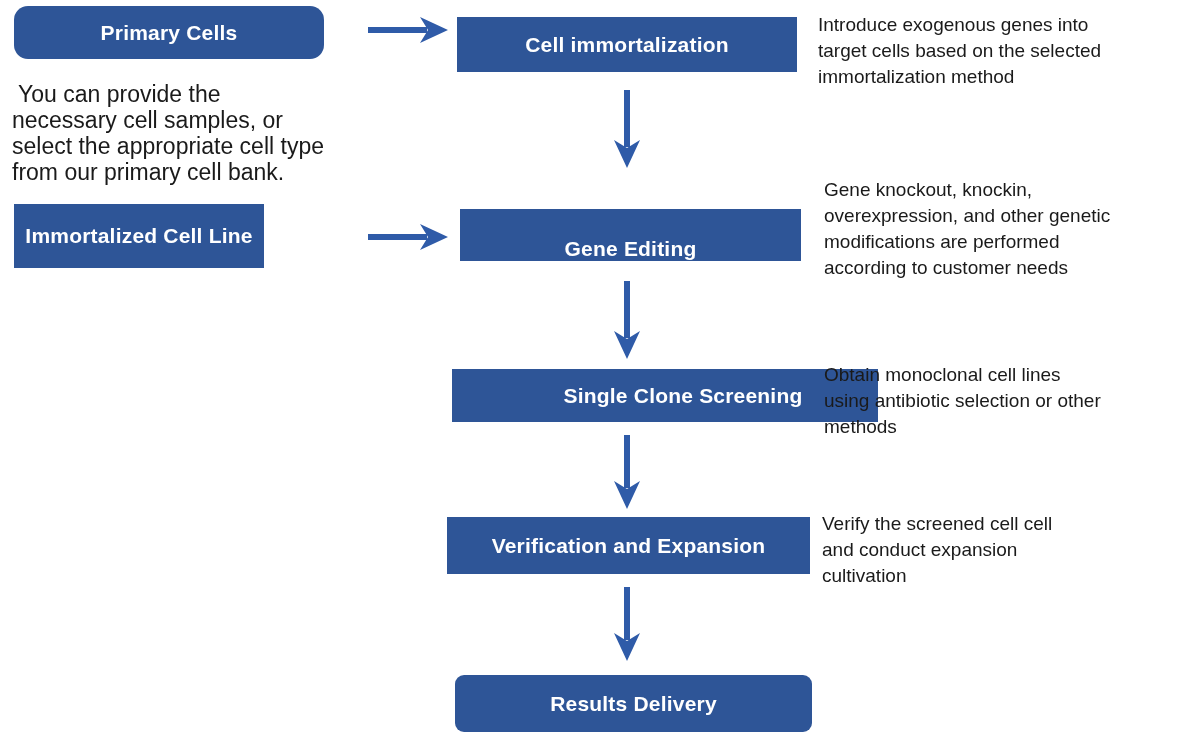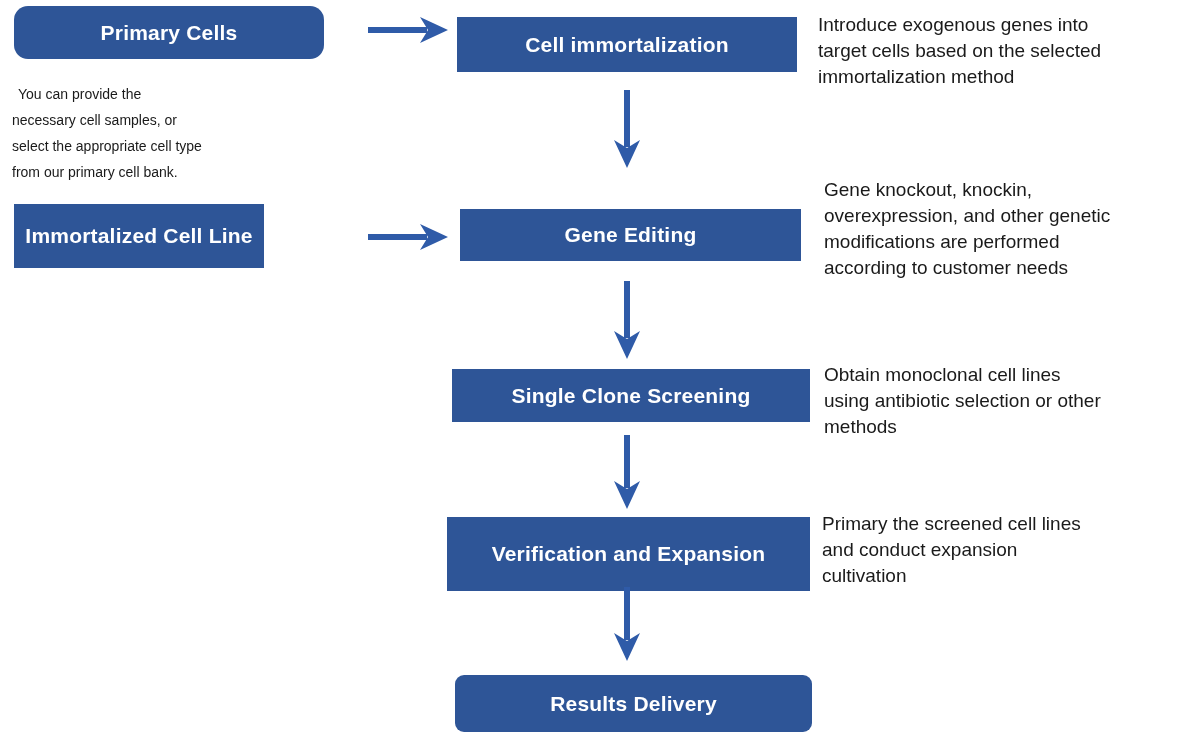--- a/index.html
+++ b/index.html
@@ -32,40 +32,40 @@
     margin: 0;
     color: var(--body-text, #1a1a1a);
     font-size: 19px;
     line-height: 26px;
     white-space: pre-line;
   }
   .note {
     position: absolute;
     margin: 0;
     color: var(--body-text, #1a1a1a);
-    font-size: 14px;
+    font-size: 23px;
     line-height: 26px;
     white-space: pre-line;
     text-indent: 6px;
   }
   .arrow {
     position: absolute;
     color: var(--arrow, #2F5BA8);
   }
   .arrow svg { display: block; }
   .arrow line { stroke: currentColor; }
   .arrow polygon { fill: currentColor; }
 
   
   #box-primary        { left: 14px;  top: 6px;   width: 310px; height: 53px; border-radius: 14px; }
   #box-immortalized   { left: 14px;  top: 204px; width: 250px; height: 64px; }
   #box-step-0         { left: 457px; top: 17px;  width: 340px; height: 55px; align-items: center; }
-  #box-step-1         { left: 460px; top: 209px; width: 341px; height: 52px; }
-  #box-step-2         { left: 452px; top: 369px; width: 358px; height: 53px; }
-  #box-step-3         { left: 447px; top: 517px; width: 363px; height: 74px; }
+  #box-step-1         { left: 460px; top: 209px; width: 341px; height: 52px; align-items: flex-end; }
+  #box-step-2         { left: 452px; top: 369px; width: 390px; height: 53px; padding-left: 36px; }
+  #box-step-3         { left: 447px; top: 517px; width: 363px; height: 57px; }
   #box-step-4         { left: 455px; top: 675px; width: 357px; height: 57px; border-radius: 9px; }
 
   
   #note-primary       { left: 12px;  top: 81px;  width: 330px; }
 
   
   #desc-0 { left: 818px; top: 12px;  width: 356px; }
   #desc-1 { left: 824px; top: 177px; width: 356px; }
   #desc-2 { left: 824px; top: 362px; width: 352px; }
   #desc-3 { left: 822px; top: 511px; width: 310px; }
@@ -116,21 +116,21 @@
   <p class="desc" id="desc-0">Introduce exogenous genes into
 target cells based on the selected
 immortalization method</p>
   <p class="desc" id="desc-1">Gene knockout, knockin,
 overexpression, and other genetic
 modifications are performed
 according to customer needs</p>
   <p class="desc" id="desc-2">Obtain monoclonal cell lines
 using antibiotic selection or other
 methods</p>
-  <p class="desc" id="desc-3">Primary the screened cell lines
+  <p class="desc" id="desc-3">Verify the screened cell cell
 and conduct expansion
 cultivation</p>
 
   <div class="arrow" id="arrow-h-0">
     <svg width="82" height="30" viewBox="0 0 82 30" aria-hidden="true">
       <line x1="2" y1="15" x2="61" y2="15" stroke-width="6"></line>
       <polygon points="82,15 54,2 62,15 54,28"></polygon>
     </svg>
   </div>
   <div class="arrow" id="arrow-h-1">

